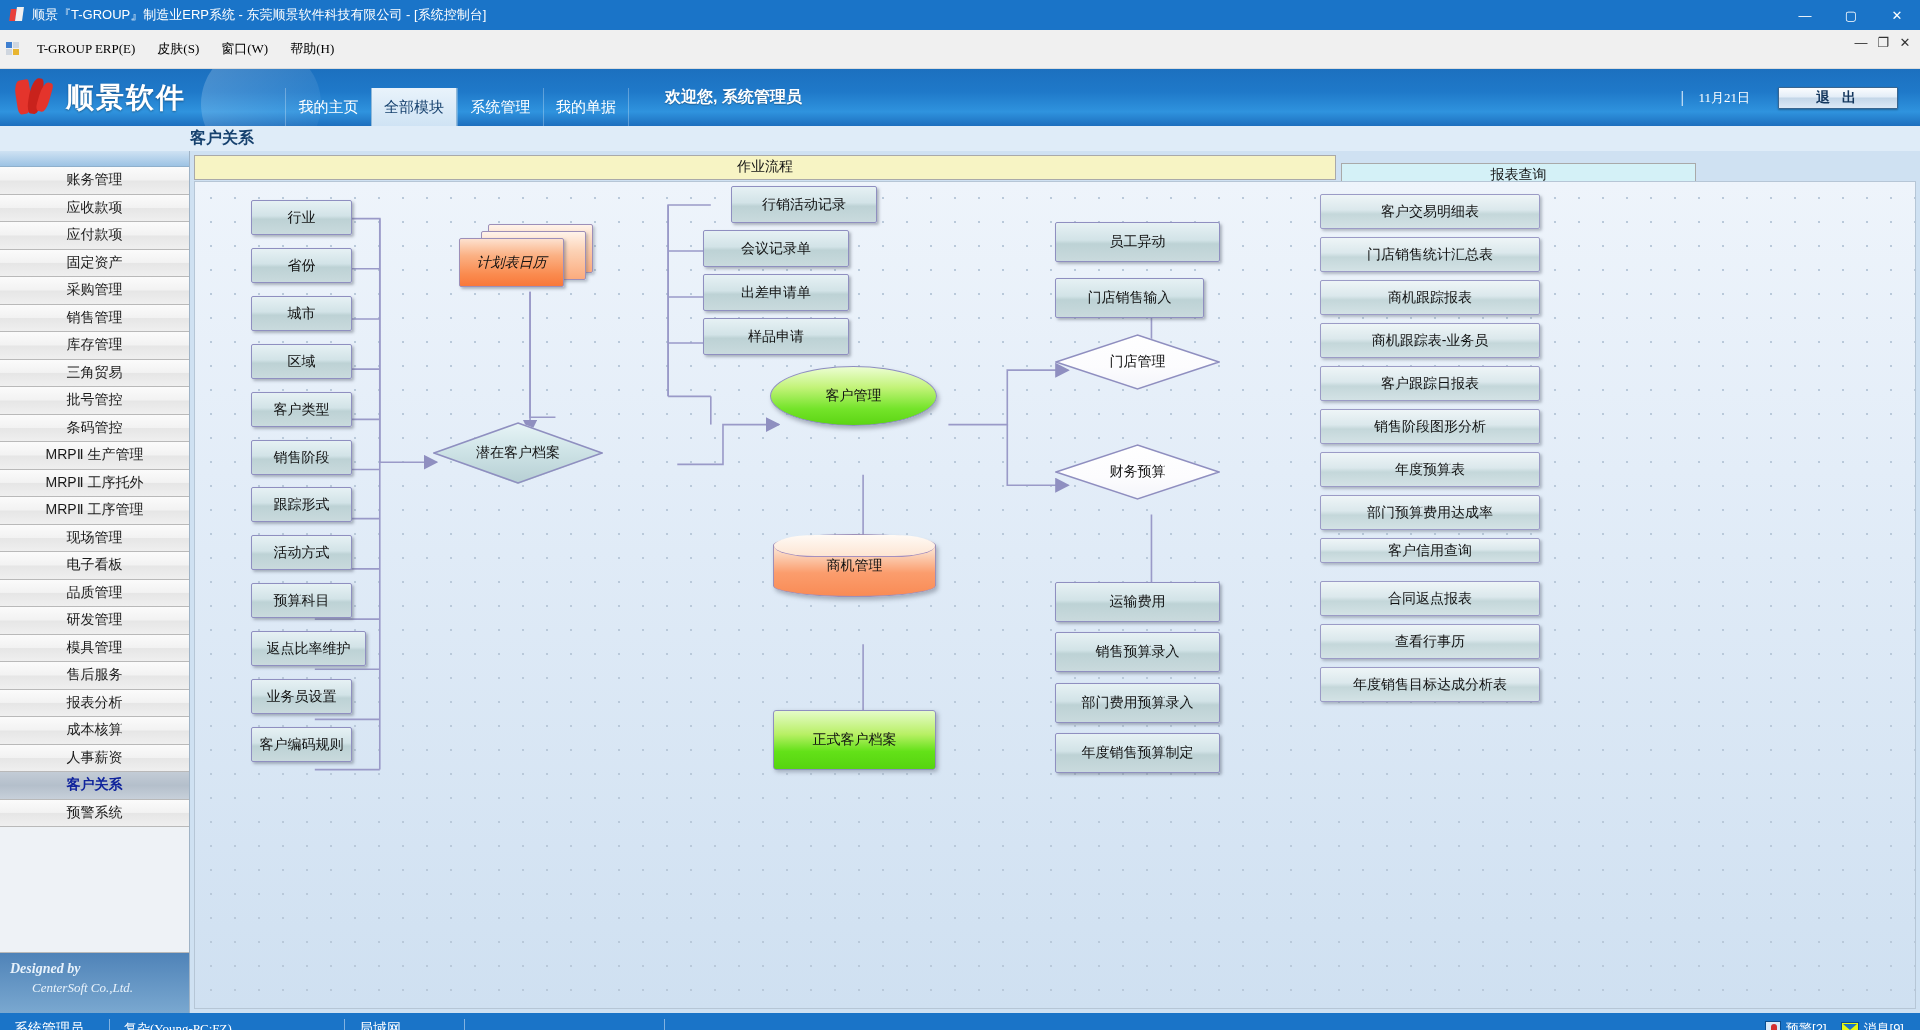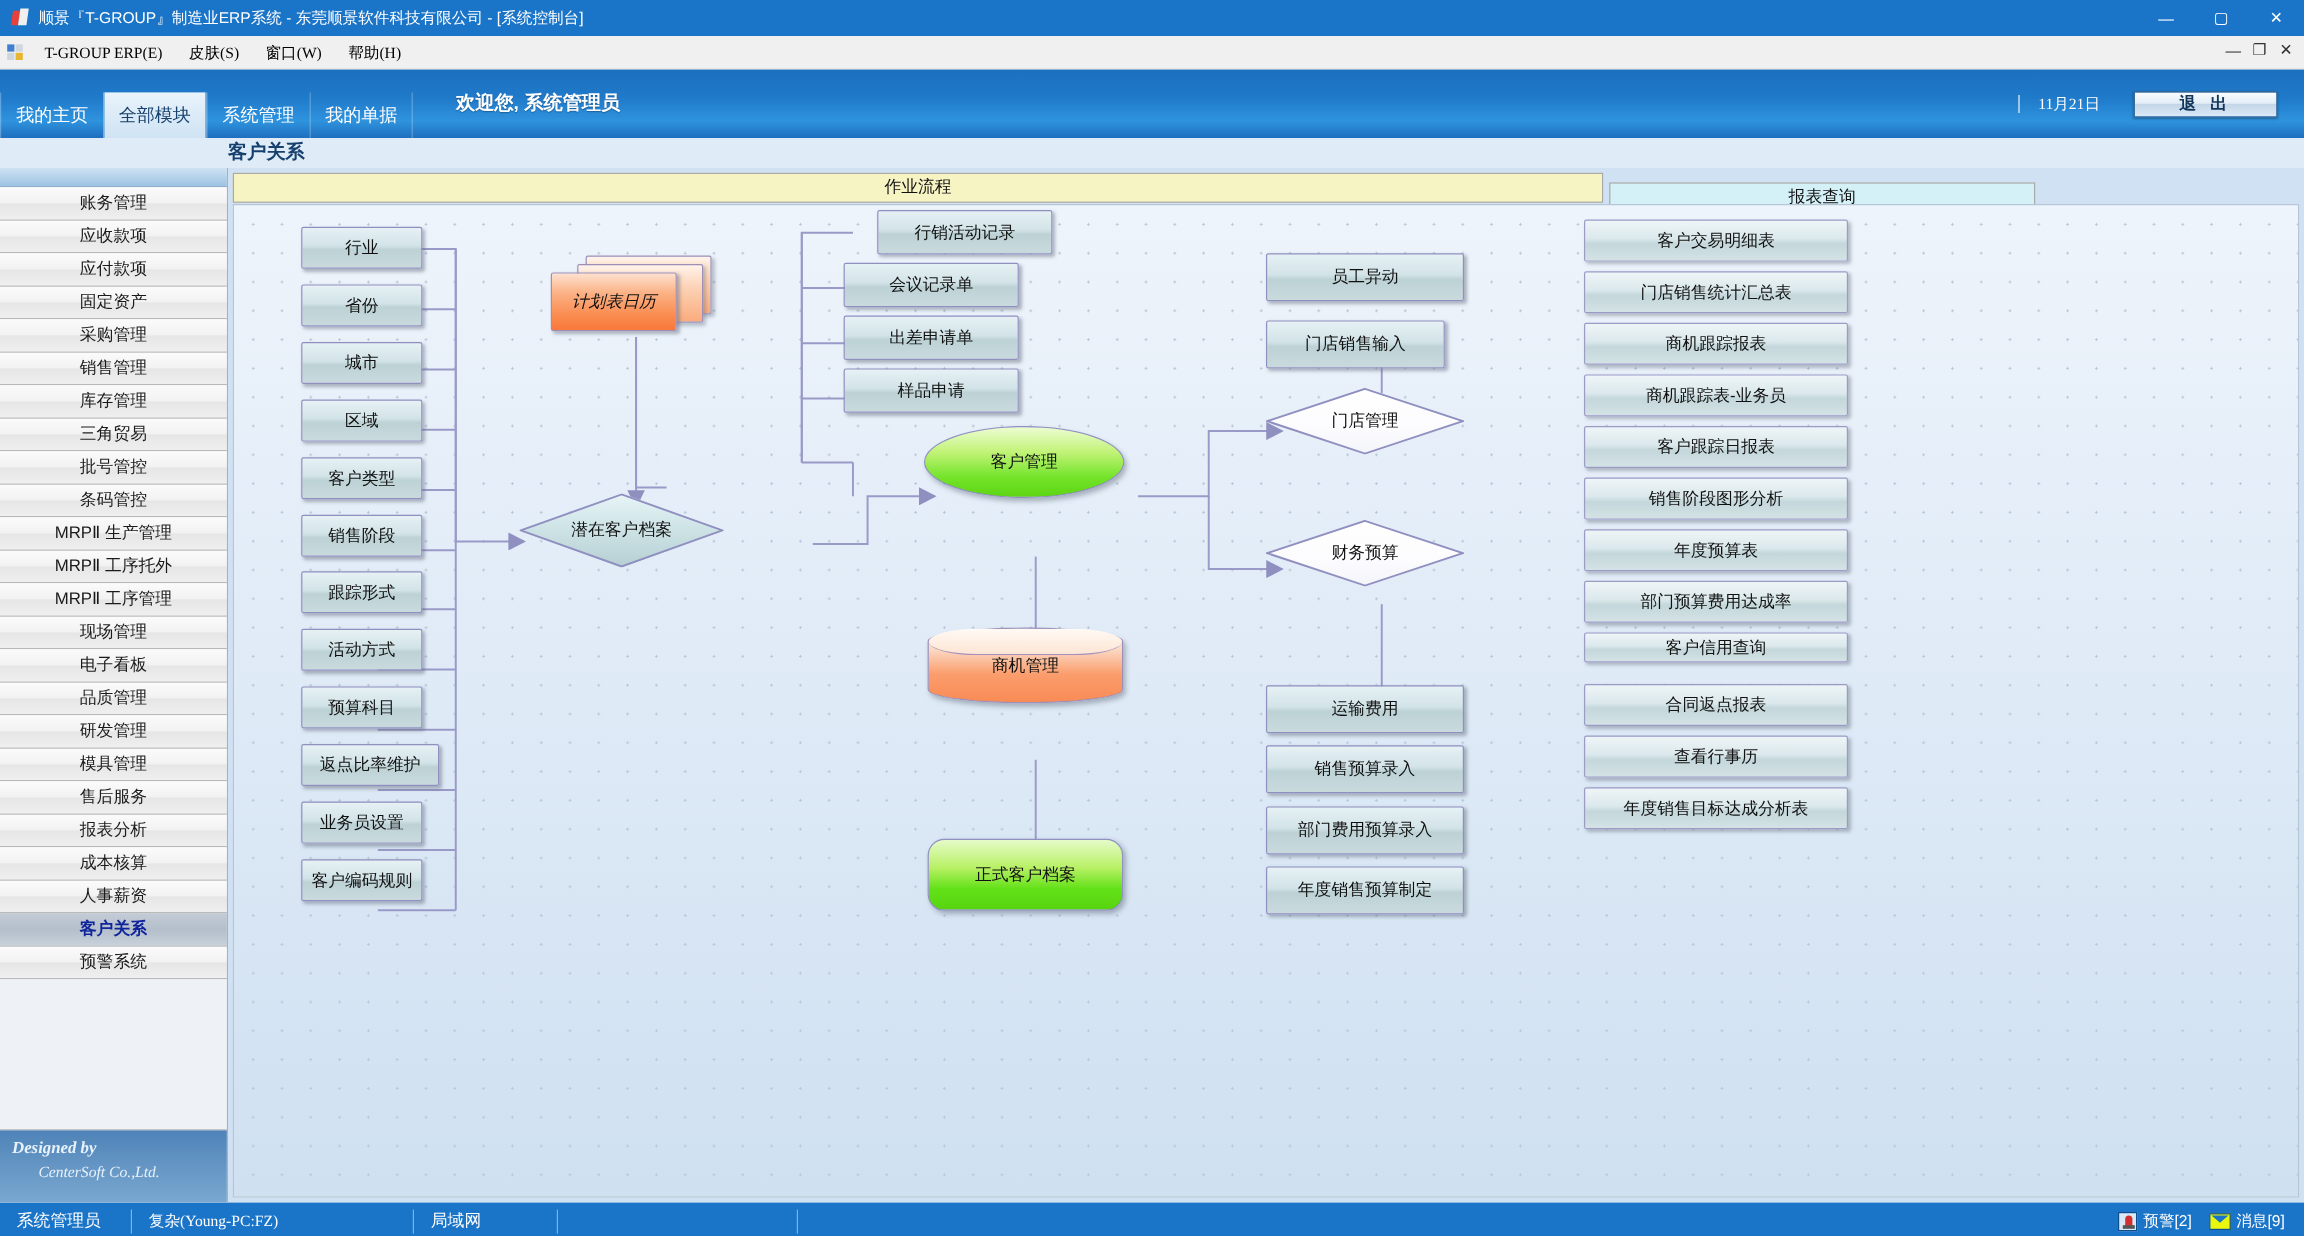--- a/index.html
+++ b/index.html
@@ -18,21 +18,21 @@
   .tb-icon{width:18px;height:18px;margin:0 6px 0 8px;position:relative;flex:none;}
   .tb-icon .a{position:absolute;left:2px;top:3px;width:6px;height:12px;background:#e8403a;transform:skewX(-8deg);}
   .tb-icon .b{position:absolute;left:8px;top:1px;width:7px;height:14px;background:#f0f0f0;transform:skewX(-8deg);}
   .tb-title{font-size:13px;letter-spacing:0;white-space:nowrap;}
   .tb-buttons{position:absolute;right:0;top:0;height:30px;display:flex;}
   .tb-btn{width:46px;height:30px;display:flex;align-items:center;justify-content:center;color:#fff;font-size:13px;}
   .tb-btn span{display:block;}
 
   
   .menubar{
-    height:28px;background:#f0f0f0;border-bottom:1px solid #dcdcdc;
+    height:39px;background:#f0f0f0;border-bottom:1px solid #dcdcdc;
     display:flex;align-items:center;position:relative;
   }
   .menu-appicon{width:14px;height:14px;margin:0 6px 0 6px;position:relative;flex:none;}
   .menu-appicon i{position:absolute;display:block;}
   .menu-appicon .q1{left:0;top:0;width:6px;height:6px;background:#3f7fd0;}
   .menu-appicon .q2{left:7px;top:0;width:6px;height:6px;background:#cfd6df;}
   .menu-appicon .q3{left:0;top:7px;width:6px;height:6px;background:#cfd6df;}
   .menu-appicon .q4{left:7px;top:7px;width:6px;height:6px;background:#e8b531;}
   .menuitem{
     padding:2px 11px;font-size:13px;color:#000;
@@ -169,21 +169,21 @@
     border:1px solid #8f8fc0;border-radius:2px;
     background:linear-gradient(to bottom,#e6f1f4 0%,#d2e3e7 45%,#bdd2d5 55%,#c9dadd 100%);
     box-shadow:2px 2px 3px rgba(90,100,115,.45);
   }
   .n-report{
     border:1px solid #9b9bc6;border-radius:2px;
     background:linear-gradient(to bottom,#eef5f7 0%,#dbe8ec 45%,#c4d7da 58%,#d3e2e5 100%);
     box-shadow:2px 2px 3px rgba(90,100,115,.4);
   }
   .n-green{
-    border:1px solid #8f8fc0;border-radius:14px;
+    border:1px solid #8f8fc0;border-radius:3px;
     background:linear-gradient(to bottom,#e5fbc8 0%,#b8f065 40%,#63e118 70%,#56d40f 100%);
     box-shadow:2px 2px 4px rgba(90,100,115,.45);
   }
   .n-ellipse{
     border:1px solid #8f8fc0;border-radius:50%;
     background:linear-gradient(to bottom,#ecfdd3 0%,#c3f379 35%,#74e42a 72%,#5cd513 100%);
     box-shadow:2px 3px 4px rgba(90,100,115,.45);
   }
   .n-cylinder{
     border:1px solid #9d8fb8;border-radius:50% / 18%;
@@ -279,20 +279,28 @@
   <div class="menuitem">窗口(W)</div>
   <div class="menuitem">帮助(H)</div>
   <div class="mdi-buttons">
     <div class="mdi-btn">—</div>
     <div class="mdi-btn">❐</div>
     <div class="mdi-btn">✕</div>
   </div>
 </div>
 
 <div class="appheader">
+  <div class="brand">
+    <div class="logo-mark">
+      <div class="s1"></div>
+        <div class="s2"></div>
+        <div class="s3"></div>
+    </div>
+    <div class="brand-text">顺景软件</div>
+  </div>
   <div class="navtabs">
     <div class="navtab">我的主页</div>
     <div class="navtab active">全部模块</div>
     <div class="navtab">系统管理</div>
     <div class="navtab">我的单据</div>
   </div>
   <div class="welcome">欢迎您, 系统管理员</div>
   <div class="hdr-right">
     <div class="hdr-sep">|</div>
     <div class="hdr-date">11月21日</div>

